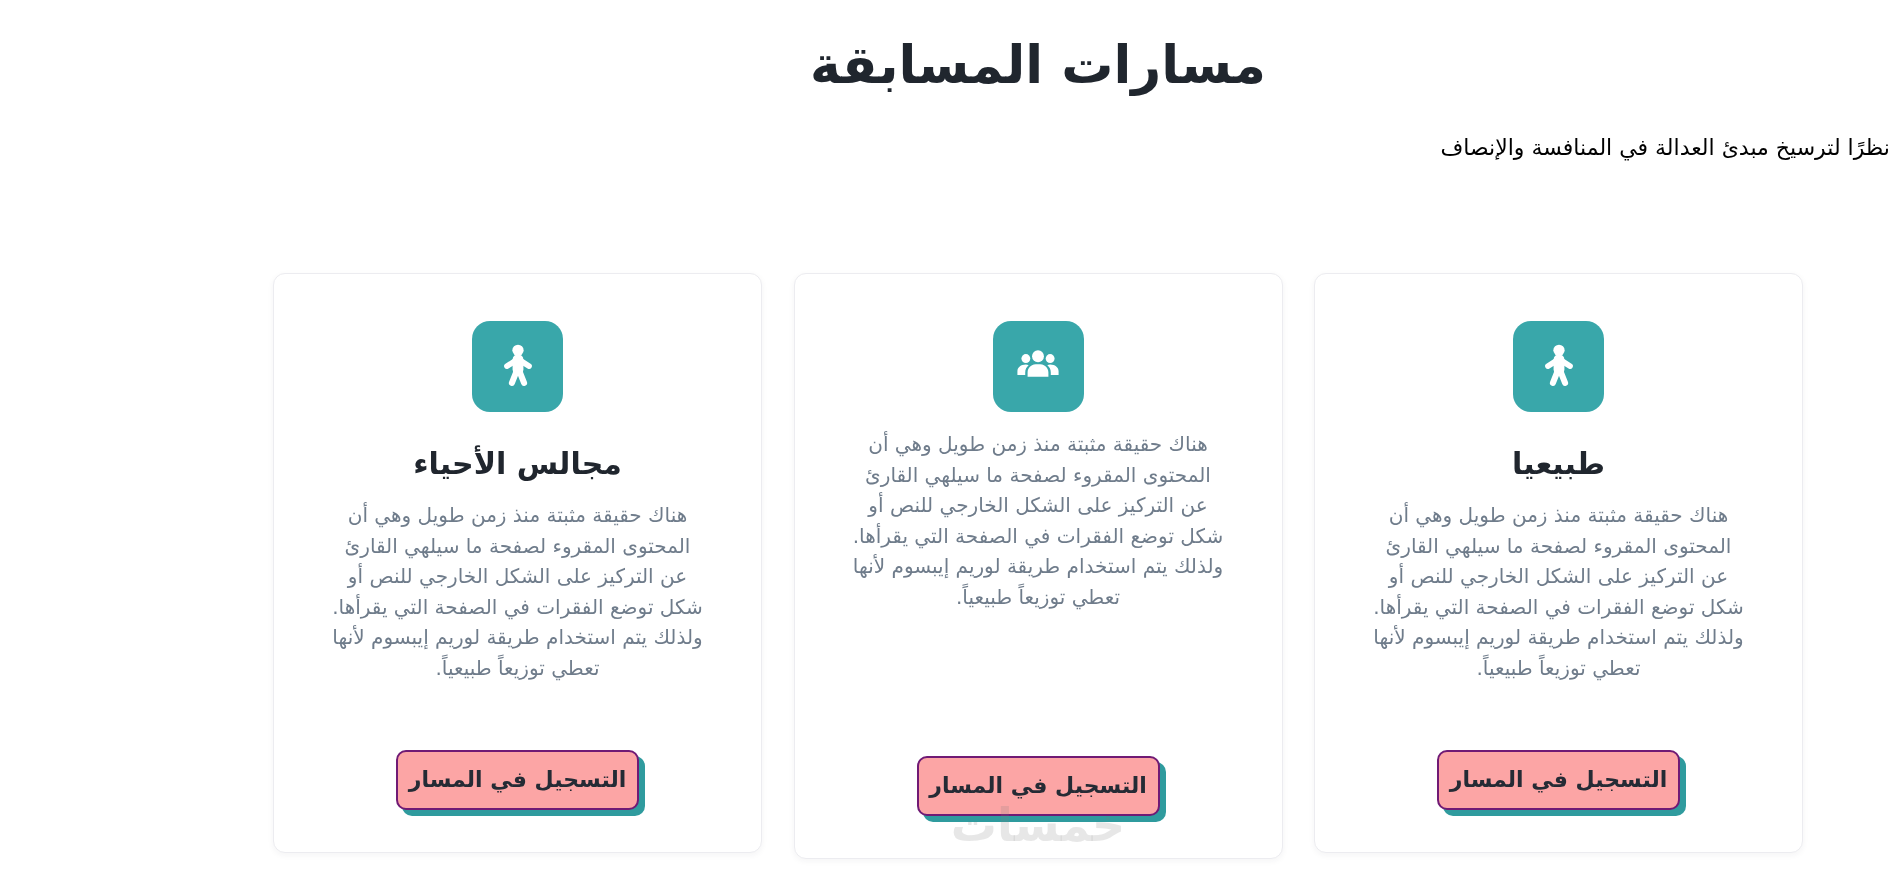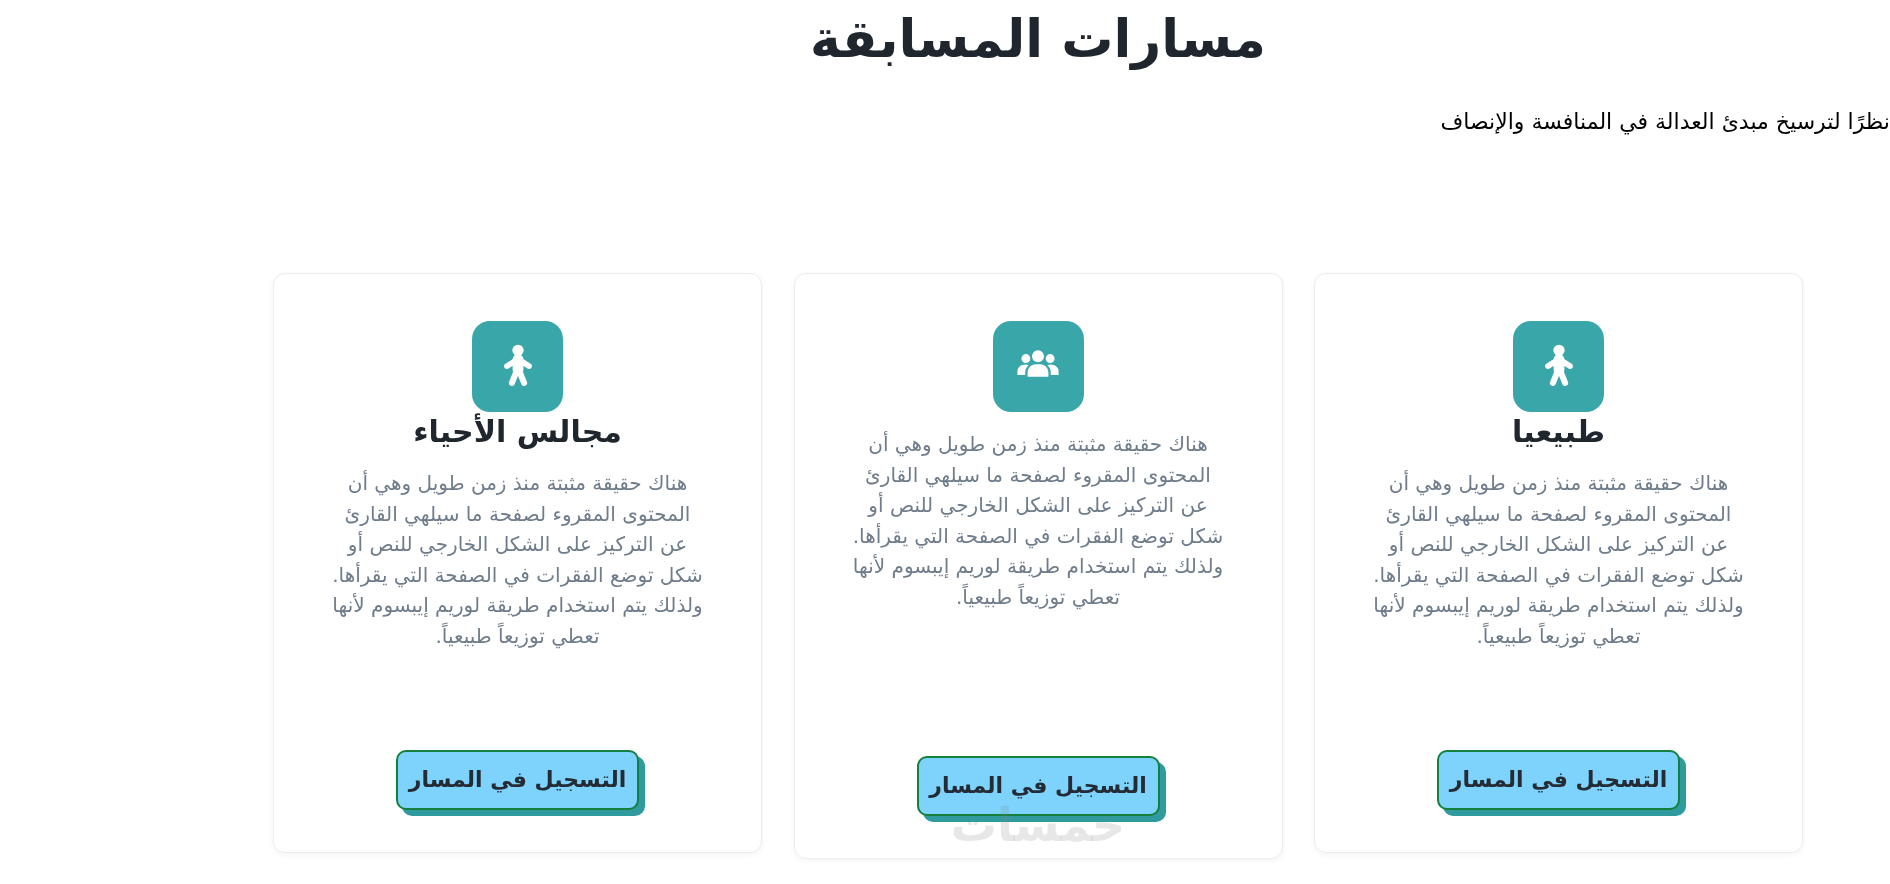--- a/index.html
+++ b/index.html
@@ -6,21 +6,21 @@
   html, body {
     width: 1890px; height: 884px;
     background: #ffffff;
     font-family: "DejaVu Sans", sans-serif;
     overflow: hidden;
     direction: rtl;
   }
   .section {
     position: relative;
     width: 1704px; height: 884px;
-    padding-top: 8px;
+    padding-top: 34px;
   }
   .section-title {
     text-align: center;
     font-size: 52px;
     font-weight: 900;
     color: #20262e;
     letter-spacing: 0;
     line-height: 1.2;
   }
   .section-subtitle {
@@ -60,38 +60,39 @@
     width: 91px; height: 91px;
     border-radius: 18px;
     background: #39a7aa;
     display: flex;
     align-items: center;
     justify-content: center;
     flex: 0 0 auto;
   }
   .icon-box svg { width: 52px; height: 52px; display: block; }
   .card-title {
+    margin-top: 32px;
     font-size: 30px;
     font-weight: 700;
     color: #20262e;
     line-height: 1.3;
   }
   .card-desc {
     margin-top: 17px;
     font-size: 20px;
     line-height: 30.5px;
     color: #6f7c8b;
     max-width: 372px;
   }
   .cta {
     margin-top: auto;
     width: 243px;
     height: 60px;
-    background: #7dd3fc;
-    border: 2px solid #15803d;
+    background: #fca5a5;
+    border: 2px solid #701a75;
     border-radius: 10px;
     box-shadow: 6px 6px 0 0 #2f9b9e;
     color: #252b35;
     font-family: "DejaVu Sans", sans-serif;
     font-size: 22px;
     font-weight: 700;
     cursor: pointer;
     line-height: 1;
   }
   .watermark {

